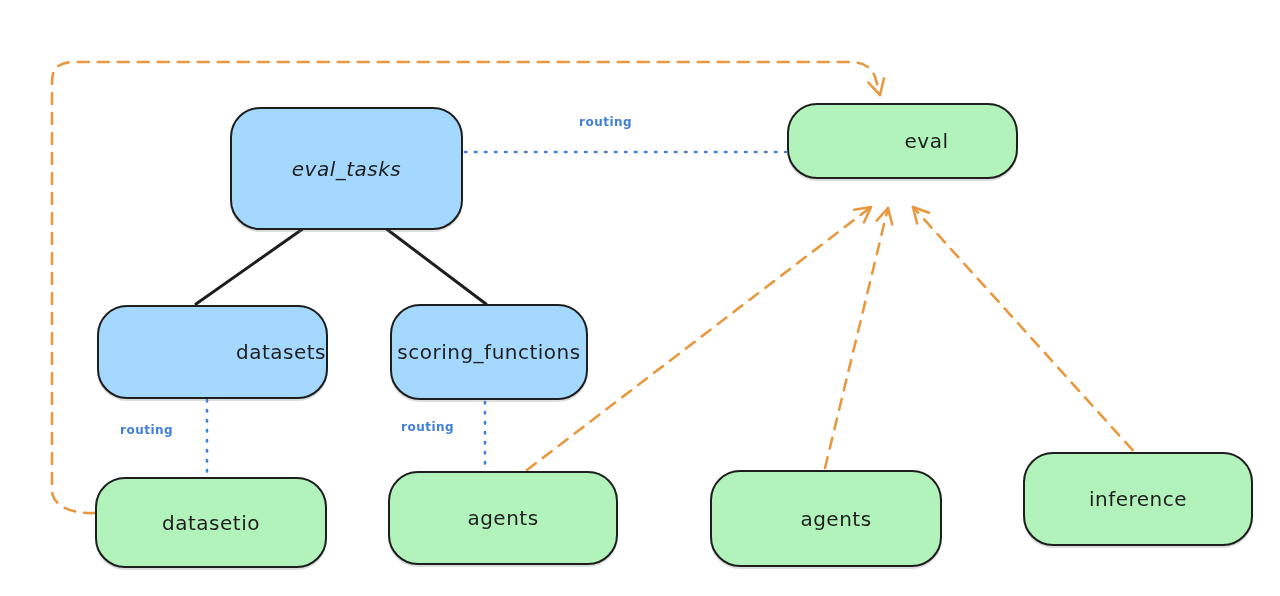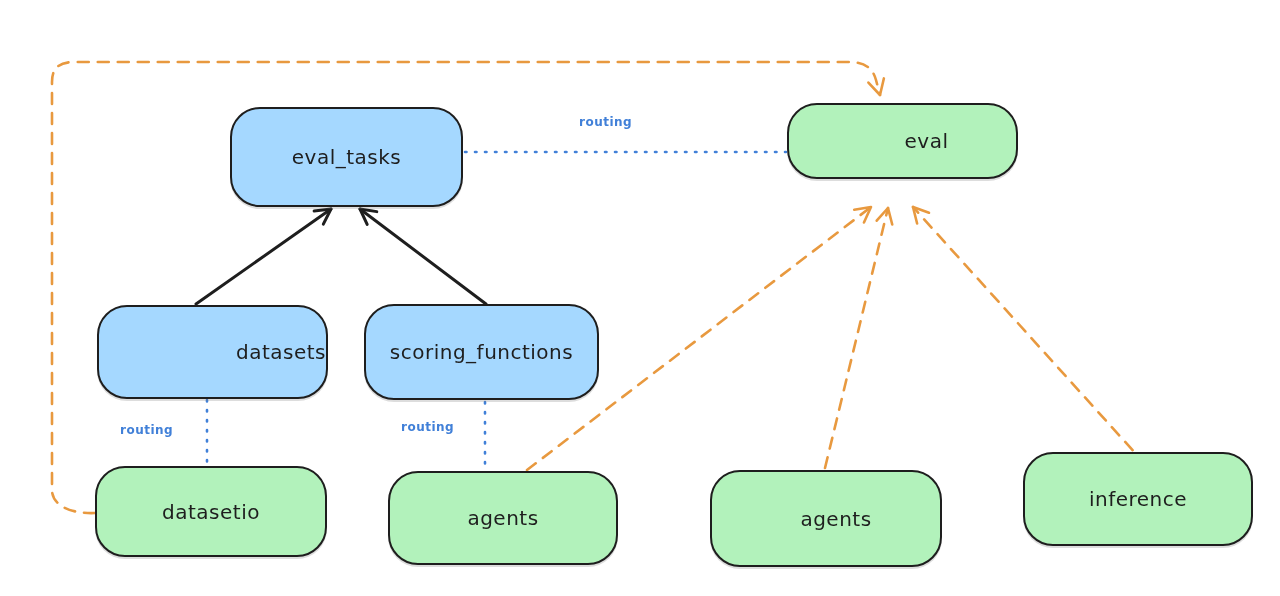--- a/index.html
+++ b/index.html
@@ -75,37 +75,37 @@
     <path class="edge edge-blue" d="M465 152 L786 152"></path>
     <path class="edge edge-blue" d="M207 400 L207 475"></path>
     <path class="edge edge-blue" d="M485 402 L485 469"></path>
 
     <path class="edge edge-orange" d="M95 513 C72 514 52 506 52 490 L52 82 C52 67 60 62 75 62 L849 62 C866 62 873 69 876 80 L880 95" marker-end="url(#arrow-orange)"></path>
     <path class="edge edge-orange" d="M527 470 L871 207" marker-end="url(#arrow-orange)"></path>
     <path class="edge edge-orange" d="M825 468 L888 208" marker-end="url(#arrow-orange)"></path>
     <path class="edge edge-orange" d="M1146 465 L913 207" marker-end="url(#arrow-orange)"></path>
   </svg>
 
-  <div class="node node-blue" style="left:230px; top:107px; width:233px; height:100px;">
+  <div class="node node-blue" style="left:230px; top:107px; width:233px; height:123px;font-style:italic;">
     <span>eval_tasks</span>
   </div>
 
   <div class="node node-green" style="left:787px; top:103px; width:231px; height:76px;padding-left:48px;">
     <span>eval</span>
   </div>
 
   <div class="node node-blue" style="left:97px; top:305px; width:231px; height:94px;justify-content:flex-end;">
     <span>datasets</span>
   </div>
 
-  <div class="node node-blue" style="left:364px; top:304px; width:235px; height:96px;">
+  <div class="node node-blue" style="left:390px; top:304px; width:198px; height:96px;">
     <span>scoring_functions</span>
   </div>
 
-  <div class="node node-green" style="left:95px; top:466px; width:232px; height:91px;">
+  <div class="node node-green" style="left:95px; top:477px; width:232px; height:91px;">
     <span>datasetio</span>
   </div>
 
   <div class="node node-green" style="left:388px; top:471px; width:230px; height:94px;">
     <span>agents</span>
   </div>
 
   <div class="node node-green" style="left:710px; top:470px; width:232px; height:97px;padding-left:20px;">
     <span>agents</span>
   </div>

